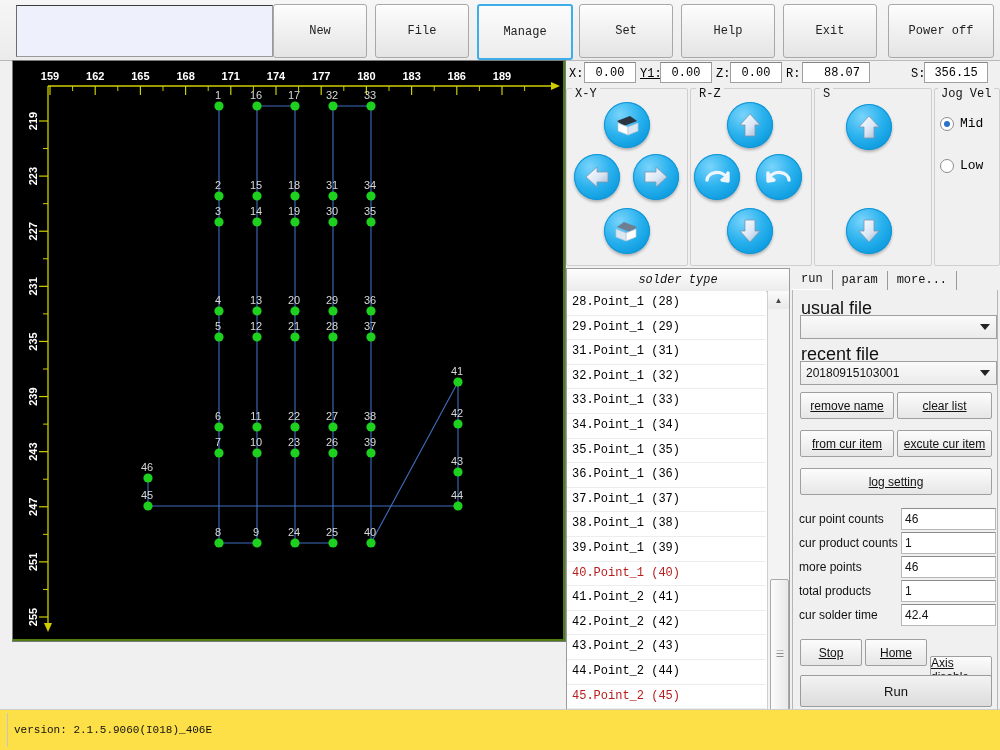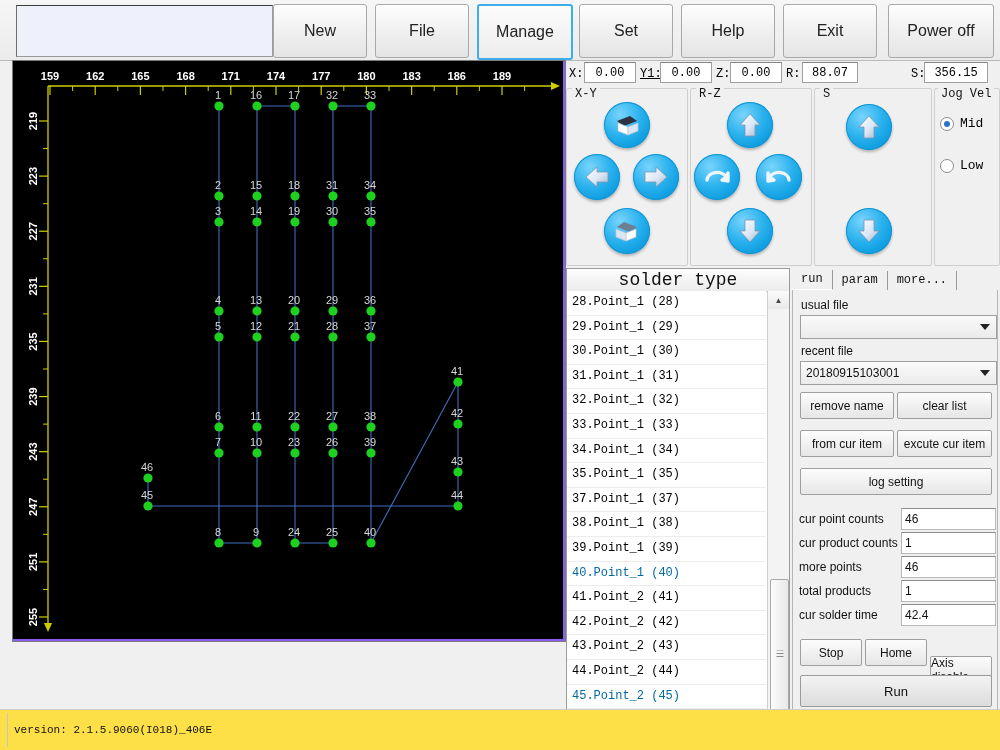--- a/index.html
+++ b/index.html
@@ -14,28 +14,28 @@
   
   .toolbar{position:absolute;left:0;top:0;width:1000px;height:60px;
     background:linear-gradient(#f6f6f6,#ebebeb);
     border-bottom:1px solid #b9b9b9;}
   .display-box{position:absolute;left:16px;top:5px;width:255px;height:50px;
     background:#eef1fb;border:1px solid #9a9a9a;border-top-color:#3c3c3c;
     border-left-color:#6d6d6d;}
   .tbtn{position:absolute;top:4px;height:52px;width:96px;
     background:linear-gradient(#fdfdfd,#e4e4e4);
     border:1px solid #a8a8a8;border-radius:3px;
-    font-family:Liberation Sans, sans-serif;font-size:16px;color:#222;
+    font-family:Liberation Mono, monospace;font-size:12px;color:#222;
     display:flex;align-items:center;justify-content:center;
     box-shadow:0 1px 0 rgba(255,255,255,.7) inset;cursor:default;}
   .tbtn.sel{border:2px solid #3daee9;background:linear-gradient(#fcfcfc,#ececec);}
 
   
   .canvas-wrap{position:absolute;left:12px;top:60px;width:552px;height:580px;
-    background:#8b5cf6;border:1px solid #7a7a7a;}
+    background:#4d7c0f;border:1px solid #7a7a7a;}
   .canvas-wrap svg{display:block;}
 
   
   .coordrow{position:absolute;left:566px;top:60px;width:432px;height:28px;}
   .coordlab{position:absolute;font-family:"Liberation Mono",monospace;font-size:12px;top:7px;}
   .coordbox{position:absolute;top:2px;height:19px;background:#fff;
     border:1px solid #a0a0a0;border-top-color:#848484;
     font-family:"Liberation Mono",monospace;font-size:12px;
     display:flex;align-items:center;justify-content:center;color:#000;}
 
@@ -52,26 +52,26 @@
     font-family:"Liberation Mono",monospace;font-size:13px;}
   .radio{width:12px;height:12px;border-radius:50%;border:1px solid #8d8d8d;
     background:#fff;display:flex;align-items:center;justify-content:center;}
   .radio.on::after{content:"";width:6px;height:6px;border-radius:50%;background:#2b72c9;}
 
   
   .listpanel{position:absolute;left:566px;top:268px;width:222px;height:474px;
     background:#fff;border:1px solid #9b9b9b;}
   .listhead{height:22px;background:linear-gradient(#fdfdfd,#ececec);
     border-bottom:1px solid #c2c2c2;display:flex;align-items:center;justify-content:center;
-    font-family:"Liberation Mono",monospace;font-size:18px;color:#111;}
+    font-family:"Liberation Mono",monospace;font-size:12px;color:#111;font-style:italic;}
   .listbody{position:absolute;left:0;top:22px;width:199px;bottom:0;overflow:hidden;background:#fff;}
   .lrow{height:23.6px;line-height:23.6px;padding-left:5px;
     font-family:"Liberation Mono",monospace;font-size:12px;color:#000;
     border-bottom:1px solid #ededed;white-space:nowrap;cursor:default;}
-  .lrow.blue{color:#0369a1;}
+  .lrow.blue{color:#b91c1c;}
   .lrow.cur{border:1px dotted #8a8a3a;height:21.6px;line-height:21.6px;}
   .vscroll{position:absolute;right:0;top:22px;width:21px;bottom:0;
     background:#f3f3f3;border-left:1px solid #cfcfcf;}
   .sb-arrow{position:absolute;left:0;width:21px;height:18px;
     background:linear-gradient(#fbfbfb,#e9e9e9);display:flex;align-items:center;justify-content:center;
     font-size:8px;color:#444;cursor:default;}
   .sb-thumb{position:absolute;left:2px;width:17px;
     background:linear-gradient(90deg,#fcfcfc,#e8e8e8);
     border:1px solid #a9a9a9;border-radius:2px;cursor:default;}
   .sb-grip{position:absolute;left:50%;top:50%;transform:translate(-50%,-50%);
@@ -79,29 +79,29 @@
     background:repeating-linear-gradient(#8b8b8b 0 1px,transparent 1px 3px);}
 
   
   .rpanel{position:absolute;left:792px;top:268px;width:206px;height:474px;}
   .tabs{position:absolute;left:0;top:0;height:22px;display:flex;align-items:flex-end;}
   .tab{font-family:"Liberation Mono",monospace;font-size:12px;padding:2px 9px 3px 9px;
     border-right:1px solid #9a9a9a;color:#111;cursor:default;}
   .tab.active{border-bottom:1px solid #fff;background:#f0f0f0;}
   .tabpane{position:absolute;left:0;top:22px;width:204px;height:450px;
     background:#f0f0f0;border:1px solid #b5b5b5;border-top:none;}
-  .fld-label{position:absolute;font-size:12px;color:#111;}
+  .fld-label{position:absolute;font-size:18px;color:#111;}
   .combo{position:absolute;height:22px;background:linear-gradient(#fafafa,#ebebeb);
     border:1px solid #9f9f9f;display:flex;align-items:center;padding-left:5px;
     font-size:12px;color:#111;cursor:default;}
   .combo .caret{position:absolute;right:6px;top:8px;width:0;height:0;
     border-left:5px solid transparent;border-right:5px solid transparent;border-top:6px solid #222;}
   .pbtn{position:absolute;height:25px;background:linear-gradient(#fcfcfc,#e6e6e6);
     border:1px solid #9f9f9f;border-radius:2px;font-size:12px;color:#111;
-    display:flex;align-items:center;justify-content:center;cursor:default;}
+    display:flex;align-items:center;justify-content:center;cursor:default;text-decoration:underline;}
   .statrow{position:absolute;left:0;width:204px;height:23px;}
   .statlab{position:absolute;left:6px;top:4px;font-size:12px;color:#111;}
   .statval{position:absolute;left:108px;top:0;width:90px;height:20px;
     background:#fff;border:1px solid #b7b7b7;border-top-color:#8d8d8d;
     font-size:12px;padding-left:3px;display:flex;align-items:center;color:#111;}
   .runbtn{position:absolute;height:30px;background:linear-gradient(#f3f3f3,#dcdcdc);
     border:1px solid #9b9b9b;border-radius:2px;font-size:13px;
     display:flex;align-items:center;justify-content:center;color:#111;cursor:default;}
   .cycbox{position:absolute;height:21px;border:1px solid #b0b0b0;
     font-size:12px;padding-left:4px;display:flex;align-items:center;color:#111;}
@@ -344,21 +344,21 @@
   </div>
 
   <div class="coordrow">
       <div class="coordlab" style="left: 3px;">X:</div>
       <div class="coordbox" style="left: 18px; width: 50px;">0.00</div>
       <div class="coordlab" style="left: 74px; text-decoration: underline;">Y1:</div>
       <div class="coordbox" style="left: 94px; width: 50px;">0.00</div>
       <div class="coordlab" style="left: 150px;">Z:</div>
       <div class="coordbox" style="left: 164px; width: 50px;">0.00</div>
       <div class="coordlab" style="left: 220px;">R:</div>
-      <div class="coordbox" style="left: 236px; width: 54px;">88.07</div>
+      <div class="coordbox" style="left: 236px; width: 54px; padding-left: 12px;">88.07</div>
       <div class="coordlab" style="left: 345px;">S:</div>
       <div class="coordbox" style="left: 358px; width: 62px;">356.15</div>
     </div>
 
   <div id="jog-area">
       <div class="gbox" style="left: 566px; top: 88px; width: 120px; height: 176px;"></div>
       <div class="gtitle" style="left: 572px; top: 87px;">X-Y</div>
       <div class="gbox" style="left: 690px; top: 88px; width: 120px; height: 176px;"></div>
       <div class="gtitle" style="left: 696px; top: 87px;">R-Z</div>
       <div class="gbox" style="left: 814px; top: 88px; width: 116px; height: 176px;"></div>
@@ -473,26 +473,26 @@
           <path d="M14,25 L4,14 L9,14 L9,3 L19,3 L19,14 L24,14 Z" fill="url(#agdown)" stroke="#7f96ae" stroke-width="0.8"></path>
         </svg>
       </div>
     </div>
 
   <div class="listpanel">
     <div class="listhead">solder type</div>
     <div class="listbody" id="list-body">
         <div class="lrow">28.Point_1 (28)</div>
         <div class="lrow">29.Point_1 (29)</div>
-        <div class="lrow">30.Point_1 (30)</div>
         <div class="lrow">31.Point_1 (31)</div>
         <div class="lrow">32.Point_1 (32)</div>
         <div class="lrow">33.Point_1 (33)</div>
         <div class="lrow">34.Point_1 (34)</div>
         <div class="lrow">35.Point_1 (35)</div>
+        <div class="lrow">36.Point_1 (36)</div>
         <div class="lrow">37.Point_1 (37)</div>
         <div class="lrow">38.Point_1 (38)</div>
         <div class="lrow">39.Point_1 (39)</div>
         <div class="lrow blue">40.Point_1 (40)</div>
         <div class="lrow">41.Point_2 (41)</div>
         <div class="lrow">42.Point_2 (42)</div>
         <div class="lrow">43.Point_2 (43)</div>
         <div class="lrow">44.Point_2 (44)</div>
         <div class="lrow blue">45.Point_2 (45)</div>
         <div class="lrow blue cur">46.Point_2 (46)</div>

